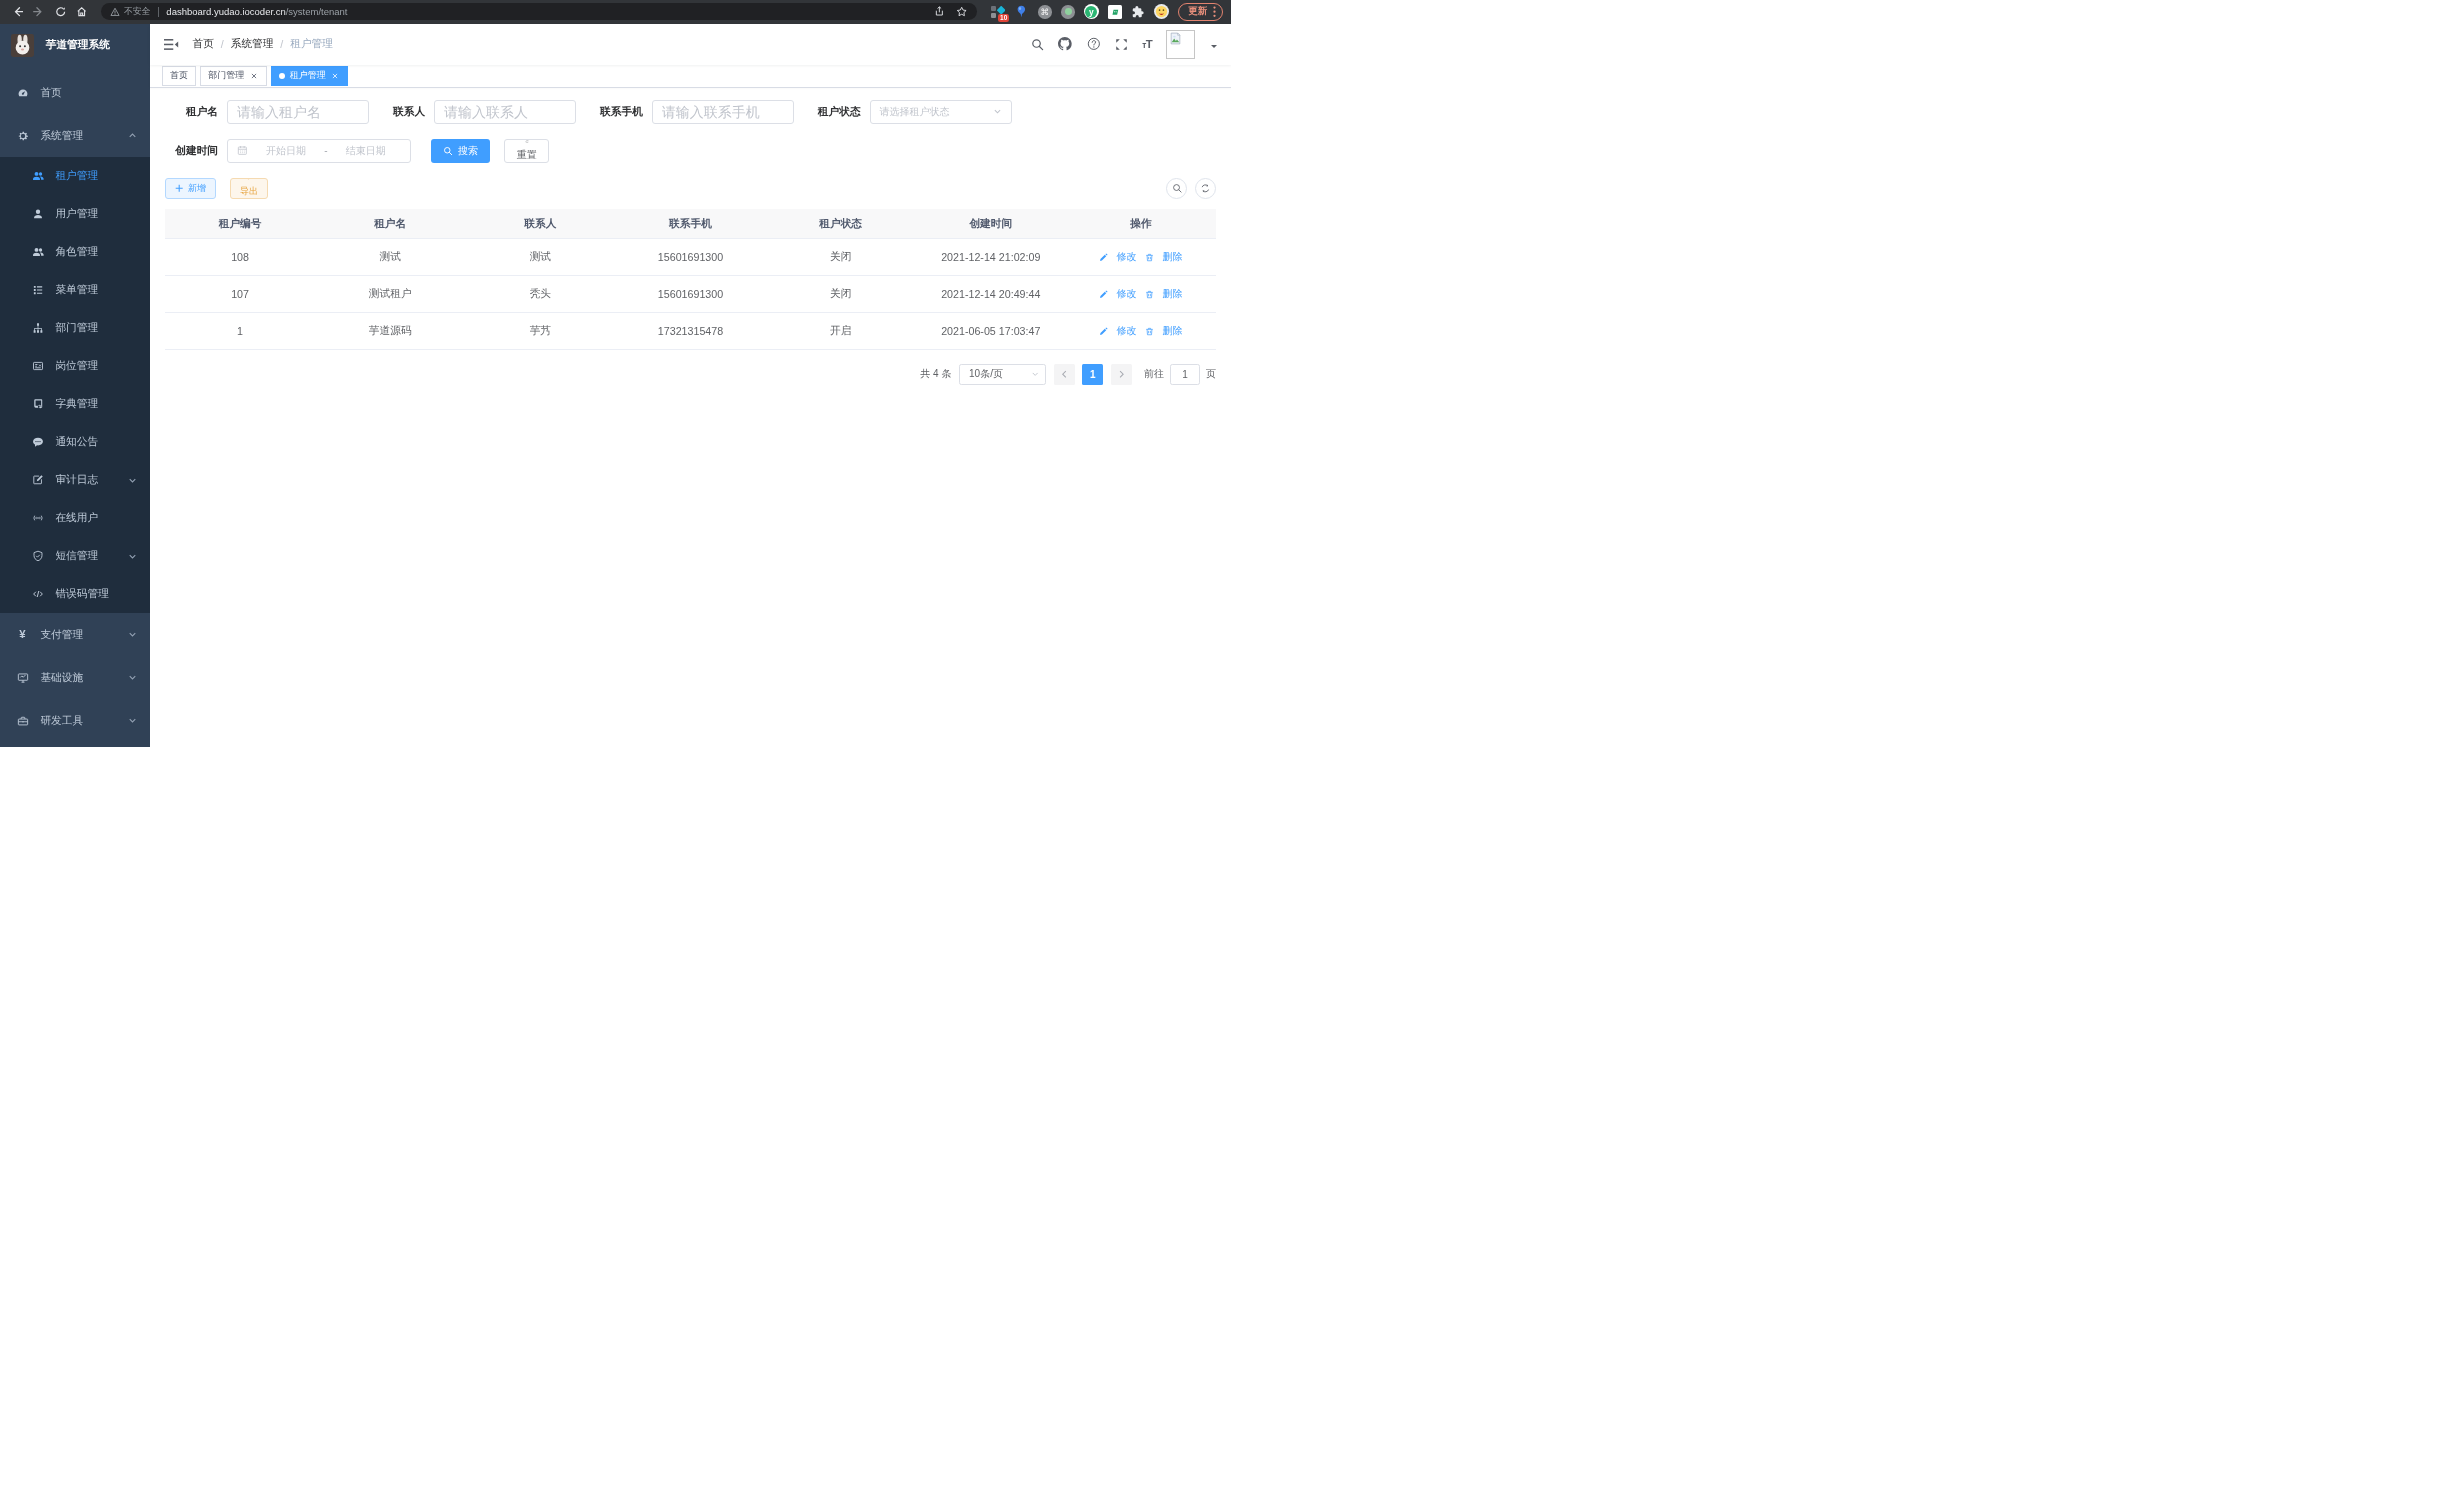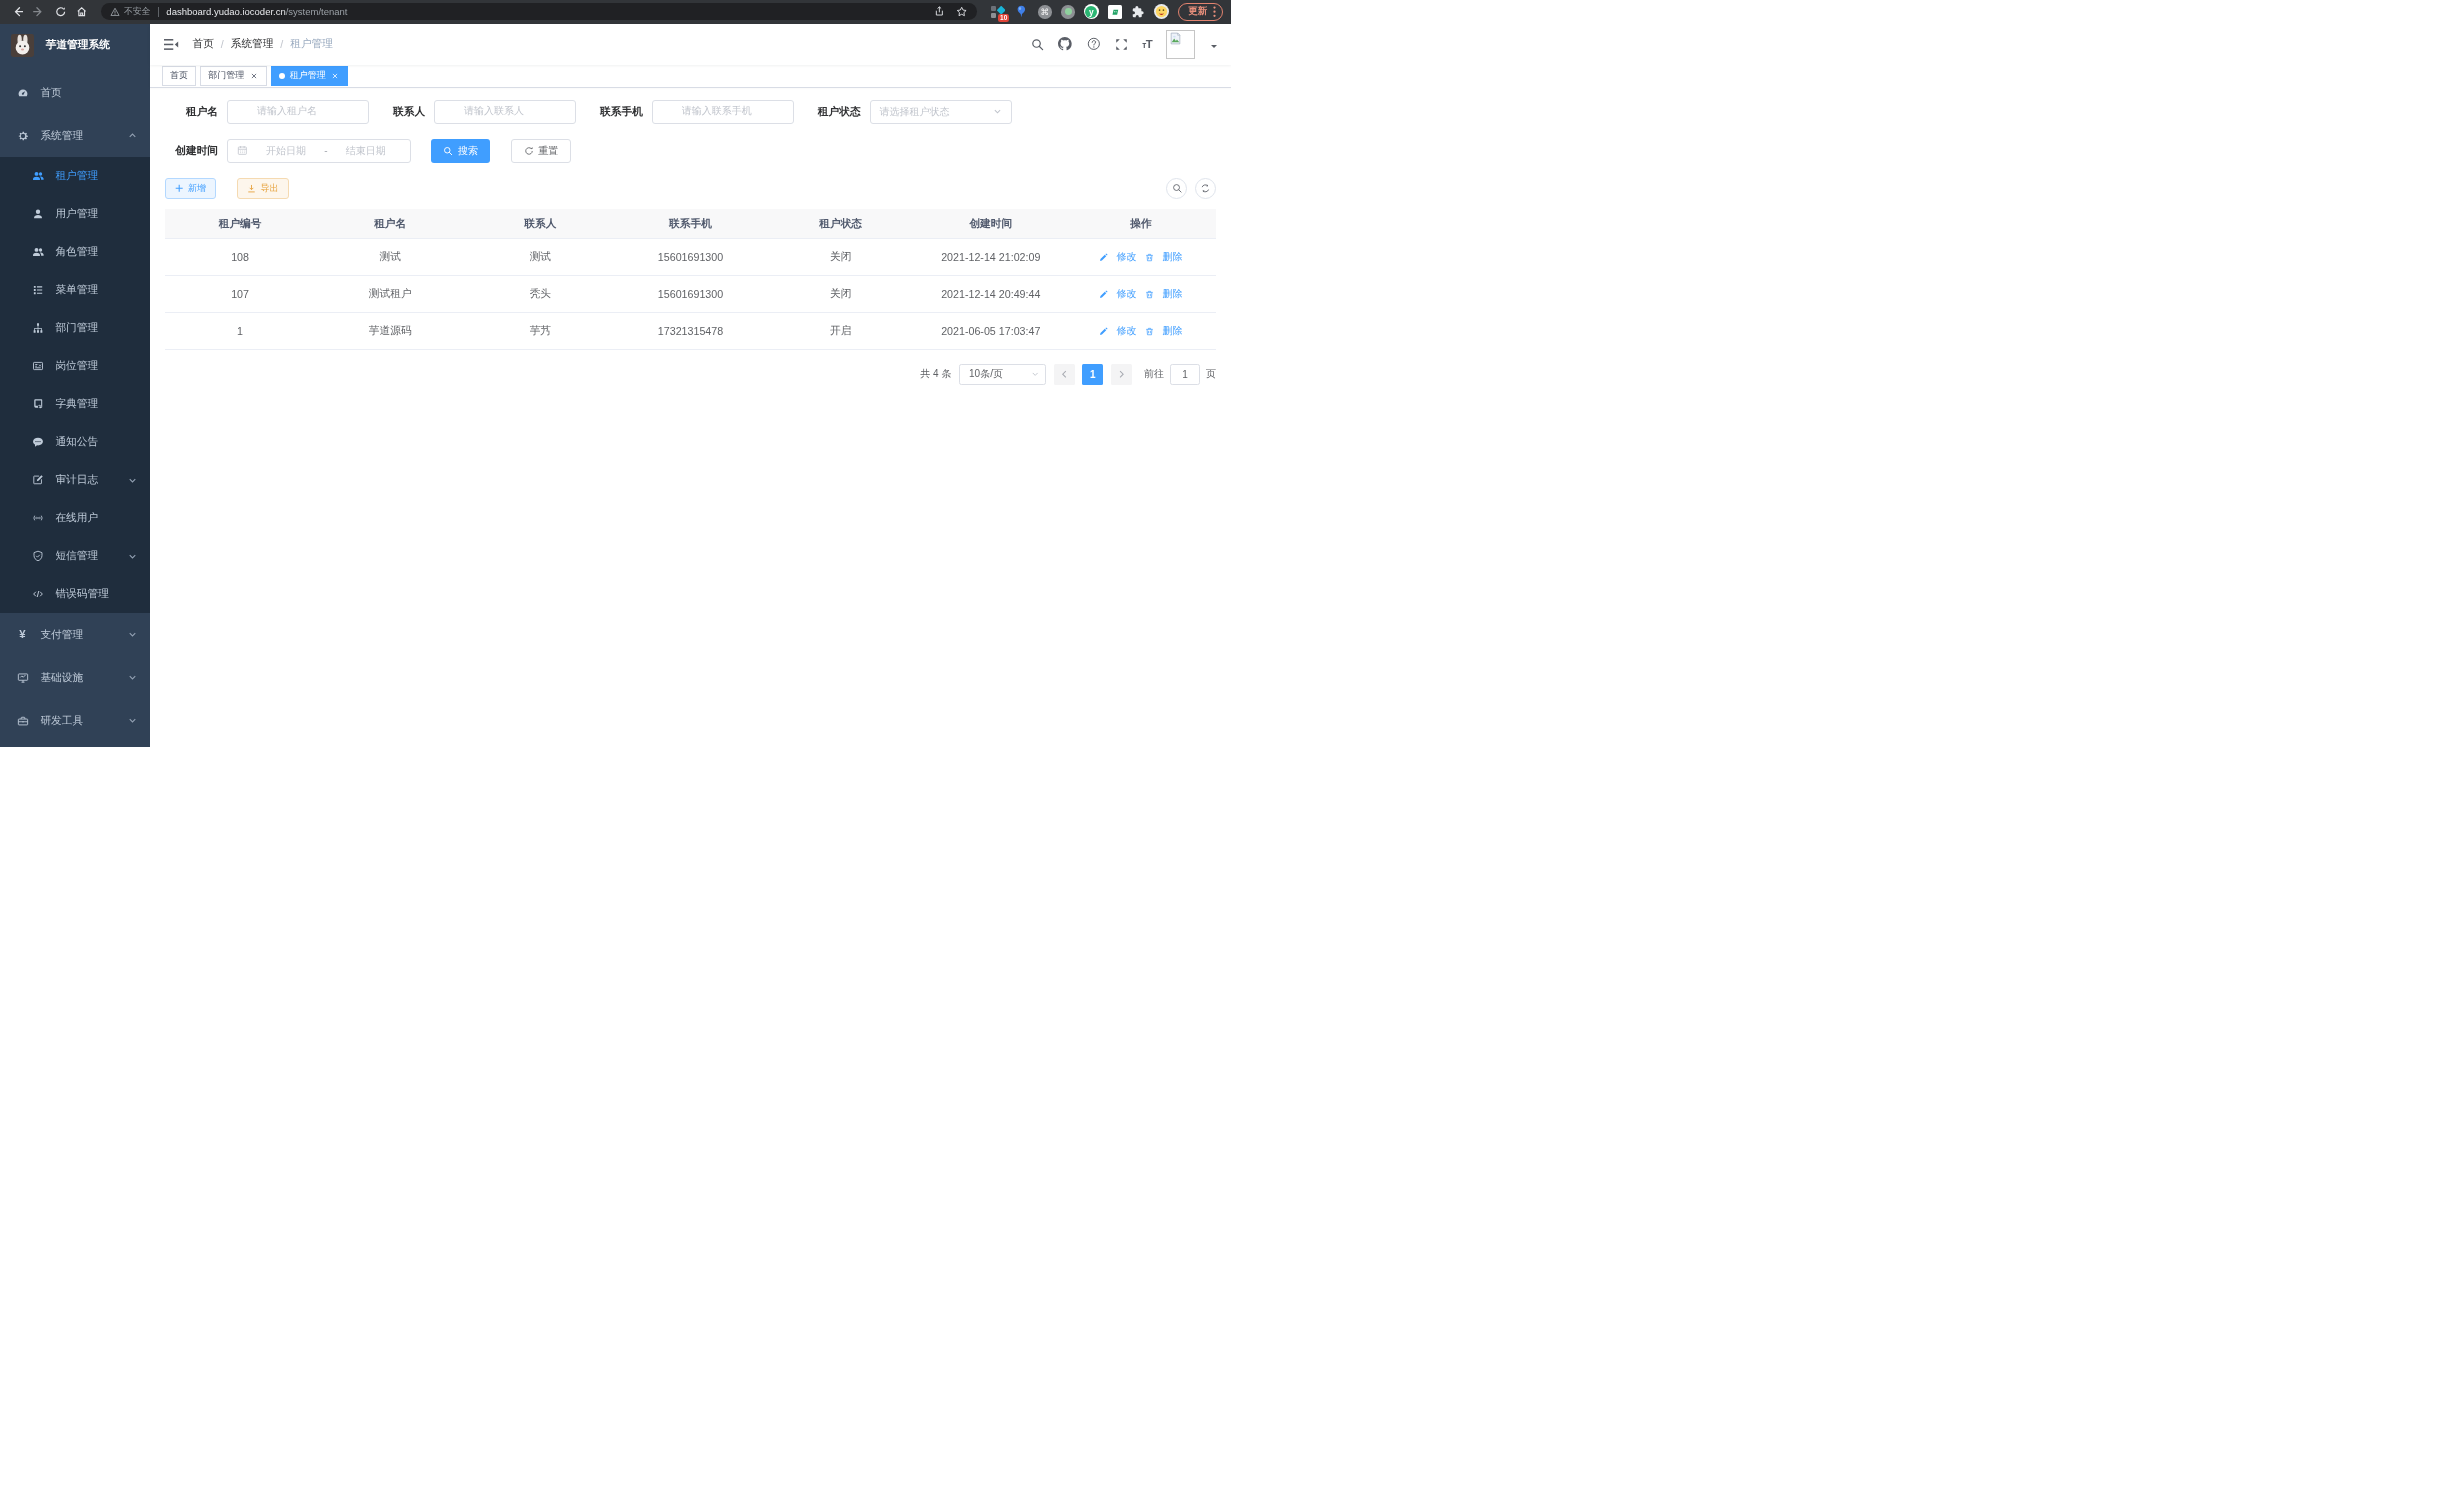--- a/index.html
+++ b/index.html
@@ -61,38 +61,38 @@
   .tag .dot{width:6px;height:6px;border-radius:50%;background:#fff;flex:0 0 auto;}
   .tag .tag-close{display:flex;align-items:center;justify-content:center;width:10px;height:10px;border-radius:50%;}
 
   
   .content{flex:1;padding:11.4px 15px;overflow:hidden;}
   .filter-row{display:flex;align-items:center;margin-bottom:15px;}
   .f-item{display:flex;align-items:center;margin-right:24px;}
   .f-label{font-size:10.7px;font-weight:700;color:#303133;margin-right:9px;white-space:nowrap;}
   .f-label.w70{width:53px;text-align:right;}
   .f-input{position:relative;display:flex;align-items:center;height:24px;border:0.8px solid #dcdfe6;border-radius:3px;background:#fff;padding:0 9px;color:#c0c4cc;font-size:10px;}
-  input.real{border:none;outline:none;width:100%;height:100%;font-size:10px;color:#606266;font-family:Liberation Mono, monospace;background:transparent;margin-left:20px;}
+  input.real{border:none;outline:none;width:100%;height:100%;font-size:14px;color:#606266;font-family:Liberation Sans, sans-serif;background:transparent;}
   input.real::placeholder{color:#c0c4cc;}
   .w186{width:142px;}
   .f-select{justify-content:space-between;cursor:pointer;}
   .sel-chev{color:#c0c4cc;}
   .date-range{width:184px;display:flex;align-items:center;gap:3px;cursor:pointer;}
   .date-range .d-ph{flex:1;text-align:center;color:#c0c4cc;}
   .date-range .d-sep{color:#a8abb2;}
   .cal-ic{color:#c0c4cc;flex:0 0 auto;}
 
   .btn{display:inline-flex;align-items:center;justify-content:center;gap:4.6px;height:24px;padding:0 11.4px;border-radius:3px;border:0.8px solid transparent;font-size:10px;cursor:pointer;font-family:inherit;white-space:nowrap;}
   .btn-primary{background:#409eff;color:#fff;}
   .btn-default{background:#fff;border-color:#dcdfe6;color:#606266;}
   .btn-sm{height:21px;padding:0 9px;font-size:9px;}
   .btn-plain-primary{background:#ecf5ff;border-color:#b3d8ff;color:#409eff;}
   .btn-plain-warning{background:#fdf6ec;border-color:#f5dab1;color:#e6a23c;}
   .ml26{margin-left:20px;}
-  .ml10{margin-left:21px;}
+  .ml10{margin-left:14px;flex-direction:column;}
 
   .toolbar{display:flex;align-items:center;margin:1.5px 0 10.7px;}
   .toolbar-right{margin-left:auto;display:flex;align-items:center;gap:7.6px;}
   .circle-btn{width:21px;height:21px;border-radius:50%;border:0.8px solid #dfe4ec;background:#fff;display:flex;align-items:center;justify-content:center;color:#5a5e66;cursor:pointer;}
 
   .table{width:100%;}
   .t-header{display:flex;height:30px;align-items:center;background:#f8f8f9;border-bottom:0.8px solid #ebeef5;}
   .t-hcell{flex:1;text-align:center;font-size:10.7px;font-weight:700;color:#515a6e;}
   .t-row{display:flex;height:37px;align-items:center;border-bottom:0.8px solid #ebeef5;}
   .t-cell{flex:1;text-align:center;font-size:10.7px;color:#606266;}

